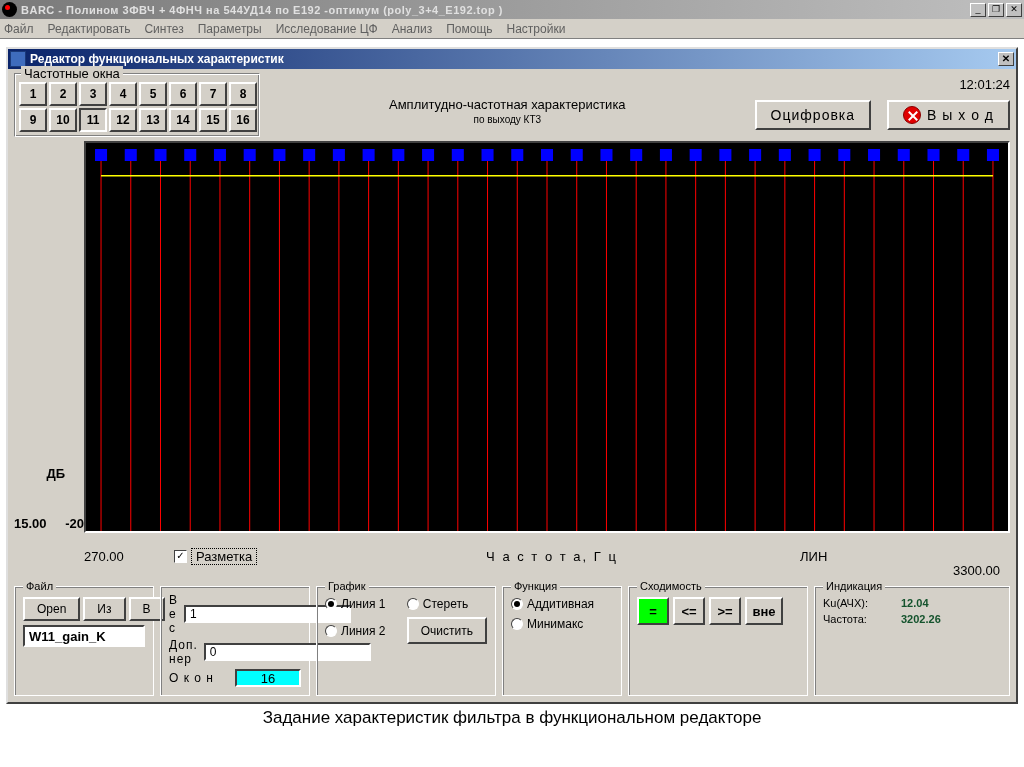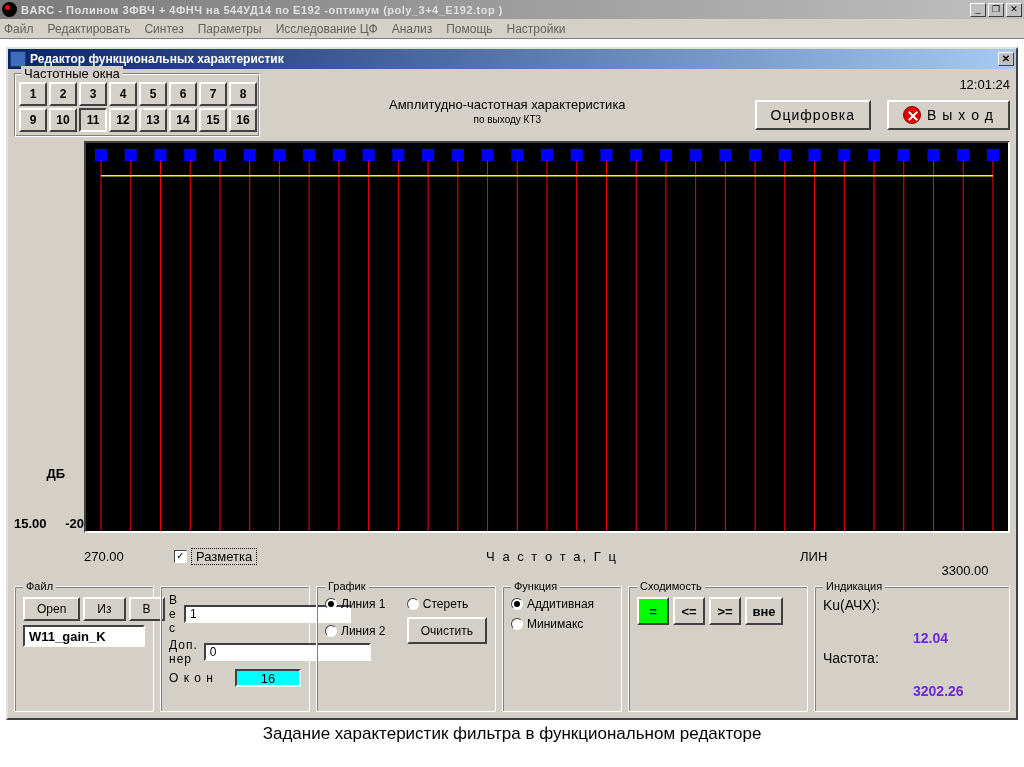--- a/index.html
+++ b/index.html
@@ -49,21 +49,21 @@
 .y-axis { width: 70px; display: flex; flex-direction: row; justify-content: space-between; align-items: flex-end; padding: 2px 6px 2px 0; font-size: 13px; font-weight: bold; }
 .y-axis .ylabel { position: relative; top: -50px; }
 .plot { flex: 1; height: 392px; background: #000; border: 2px solid; border-color: #404040 #fff #fff #404040; position: relative; overflow: hidden; }
 .plot svg { width: 100%; height: 100%; display: block; }
 
 .x-axis-row { display: flex; align-items: center; margin-top: 2px; padding-left: 70px; font-size: 13px; }
 .x-axis-row .xmin { width: 90px; }
 .x-axis-row .checkbox-wrap { display: flex; align-items: center; gap: 4px; width: 130px; }
 .x-axis-row .xlabel { flex: 1; text-align: center; letter-spacing: 2px; }
 .x-axis-row .lin { width: 130px; text-align: left; }
-.x-axis-row .xmax { width: 80px; text-align: center; padding-right: 10px; margin-top: 28px; }
+.x-axis-row .xmax { width: 80px; text-align: right; padding-right: 10px; margin-top: 28px; }
 .chk { width: 13px; height: 13px; border: 1px solid; border-color: #404040 #fff #fff #404040; background: #fff; display: inline-block; text-align: center; line-height: 10px; font-size: 10px; }
 .selbox { border: 1px dotted #000; padding: 0 4px; }
 
 .bottom-panels { display: flex; gap: 6px; margin-top: 8px; }
 .panel { border: 1px solid #fff; box-shadow: inset 1px 1px 0 #808080; padding: 10px 8px 8px 8px; position: relative; }
 .panel .legend { position: absolute; top: -7px; left: 8px; background: #d4d0c8; padding: 0 3px; font-size: 11px; }
 
 .file-panel { width: 140px; }
 .file-panel .btnrow { display: flex; gap: 3px; margin-bottom: 4px; }
 .smallbtn { height: 24px; padding: 0 12px; border: 2px solid; border-color: #fff #404040 #404040 #fff; background: #d4d0c8; font-size: 12px; cursor: pointer; }
@@ -84,23 +84,23 @@
 .func-panel { width: 120px; }
 .func-panel .radio-item { margin-bottom: 6px; }
 
 .conv-panel { width: 180px; }
 .conv-btns { display: flex; gap: 4px; align-items: center; }
 .eqbtn { width: 32px; height: 28px; border: 2px solid; border-color: #fff #404040 #404040 #fff; font-weight: bold; font-size: 13px; cursor: pointer; }
 .eqbtn.green { background: #00ff00; }
 .eqbtn.norm { background: #d4d0c8; }
 
 .ind-panel { flex: 1; }
-.ind-row { display: flex; gap: 20px; font-size: 14px; margin-bottom: 4px; }
+.ind-row { display: flex; gap: 8px; font-size: 11px; margin-bottom: 4px; }
 .ind-row .lbl { width: 70px; }
-.ind-row .val { font-weight: bold; color: #6d28d9; margin-top: 33px; }
+.ind-row .val { font-weight: bold; color: #14532d; }
 
 .caption { text-align: center; font-size: 17px; font-family: Arial, sans-serif; }
 </style>
 </head>
 <body>
 
 <div class="titlebar">
   <span class="icon"></span>
   <span class="title">BARC  -  Полином 3ФВЧ + 4ФНЧ на 544УД14 по Е192 -оптимум (poly_3+4_E192.top )</span>
   <div class="winbtns">

